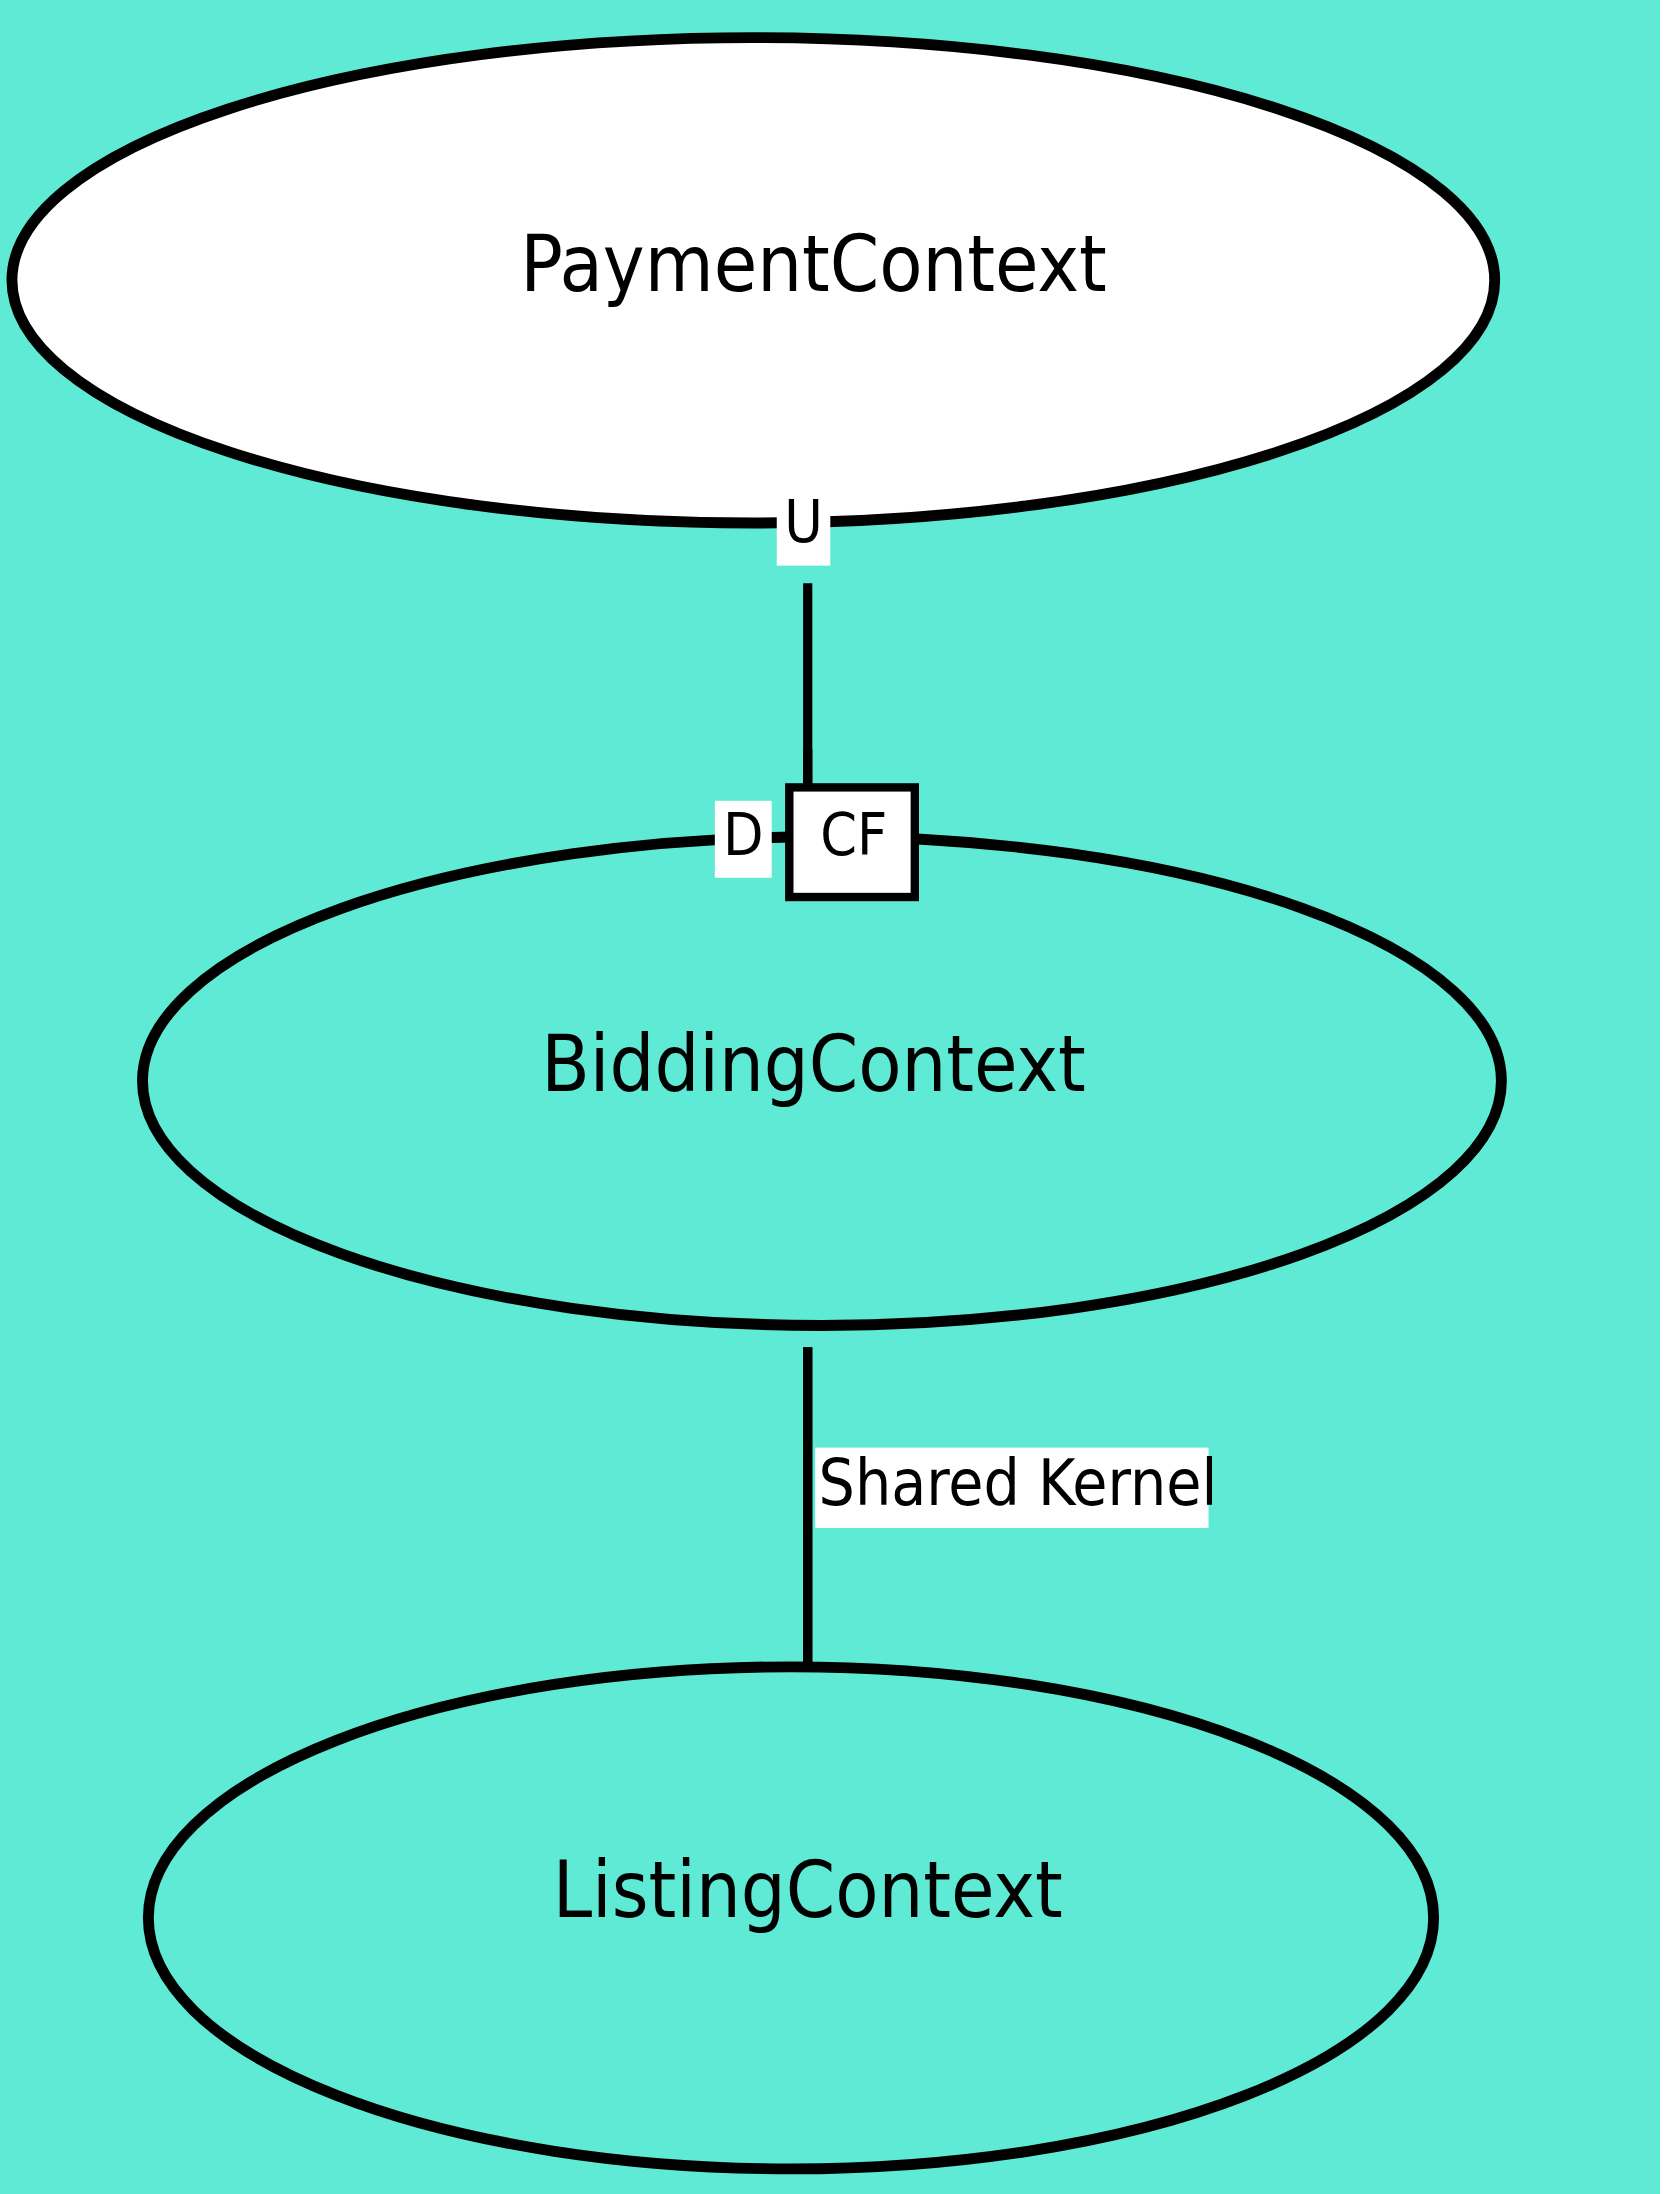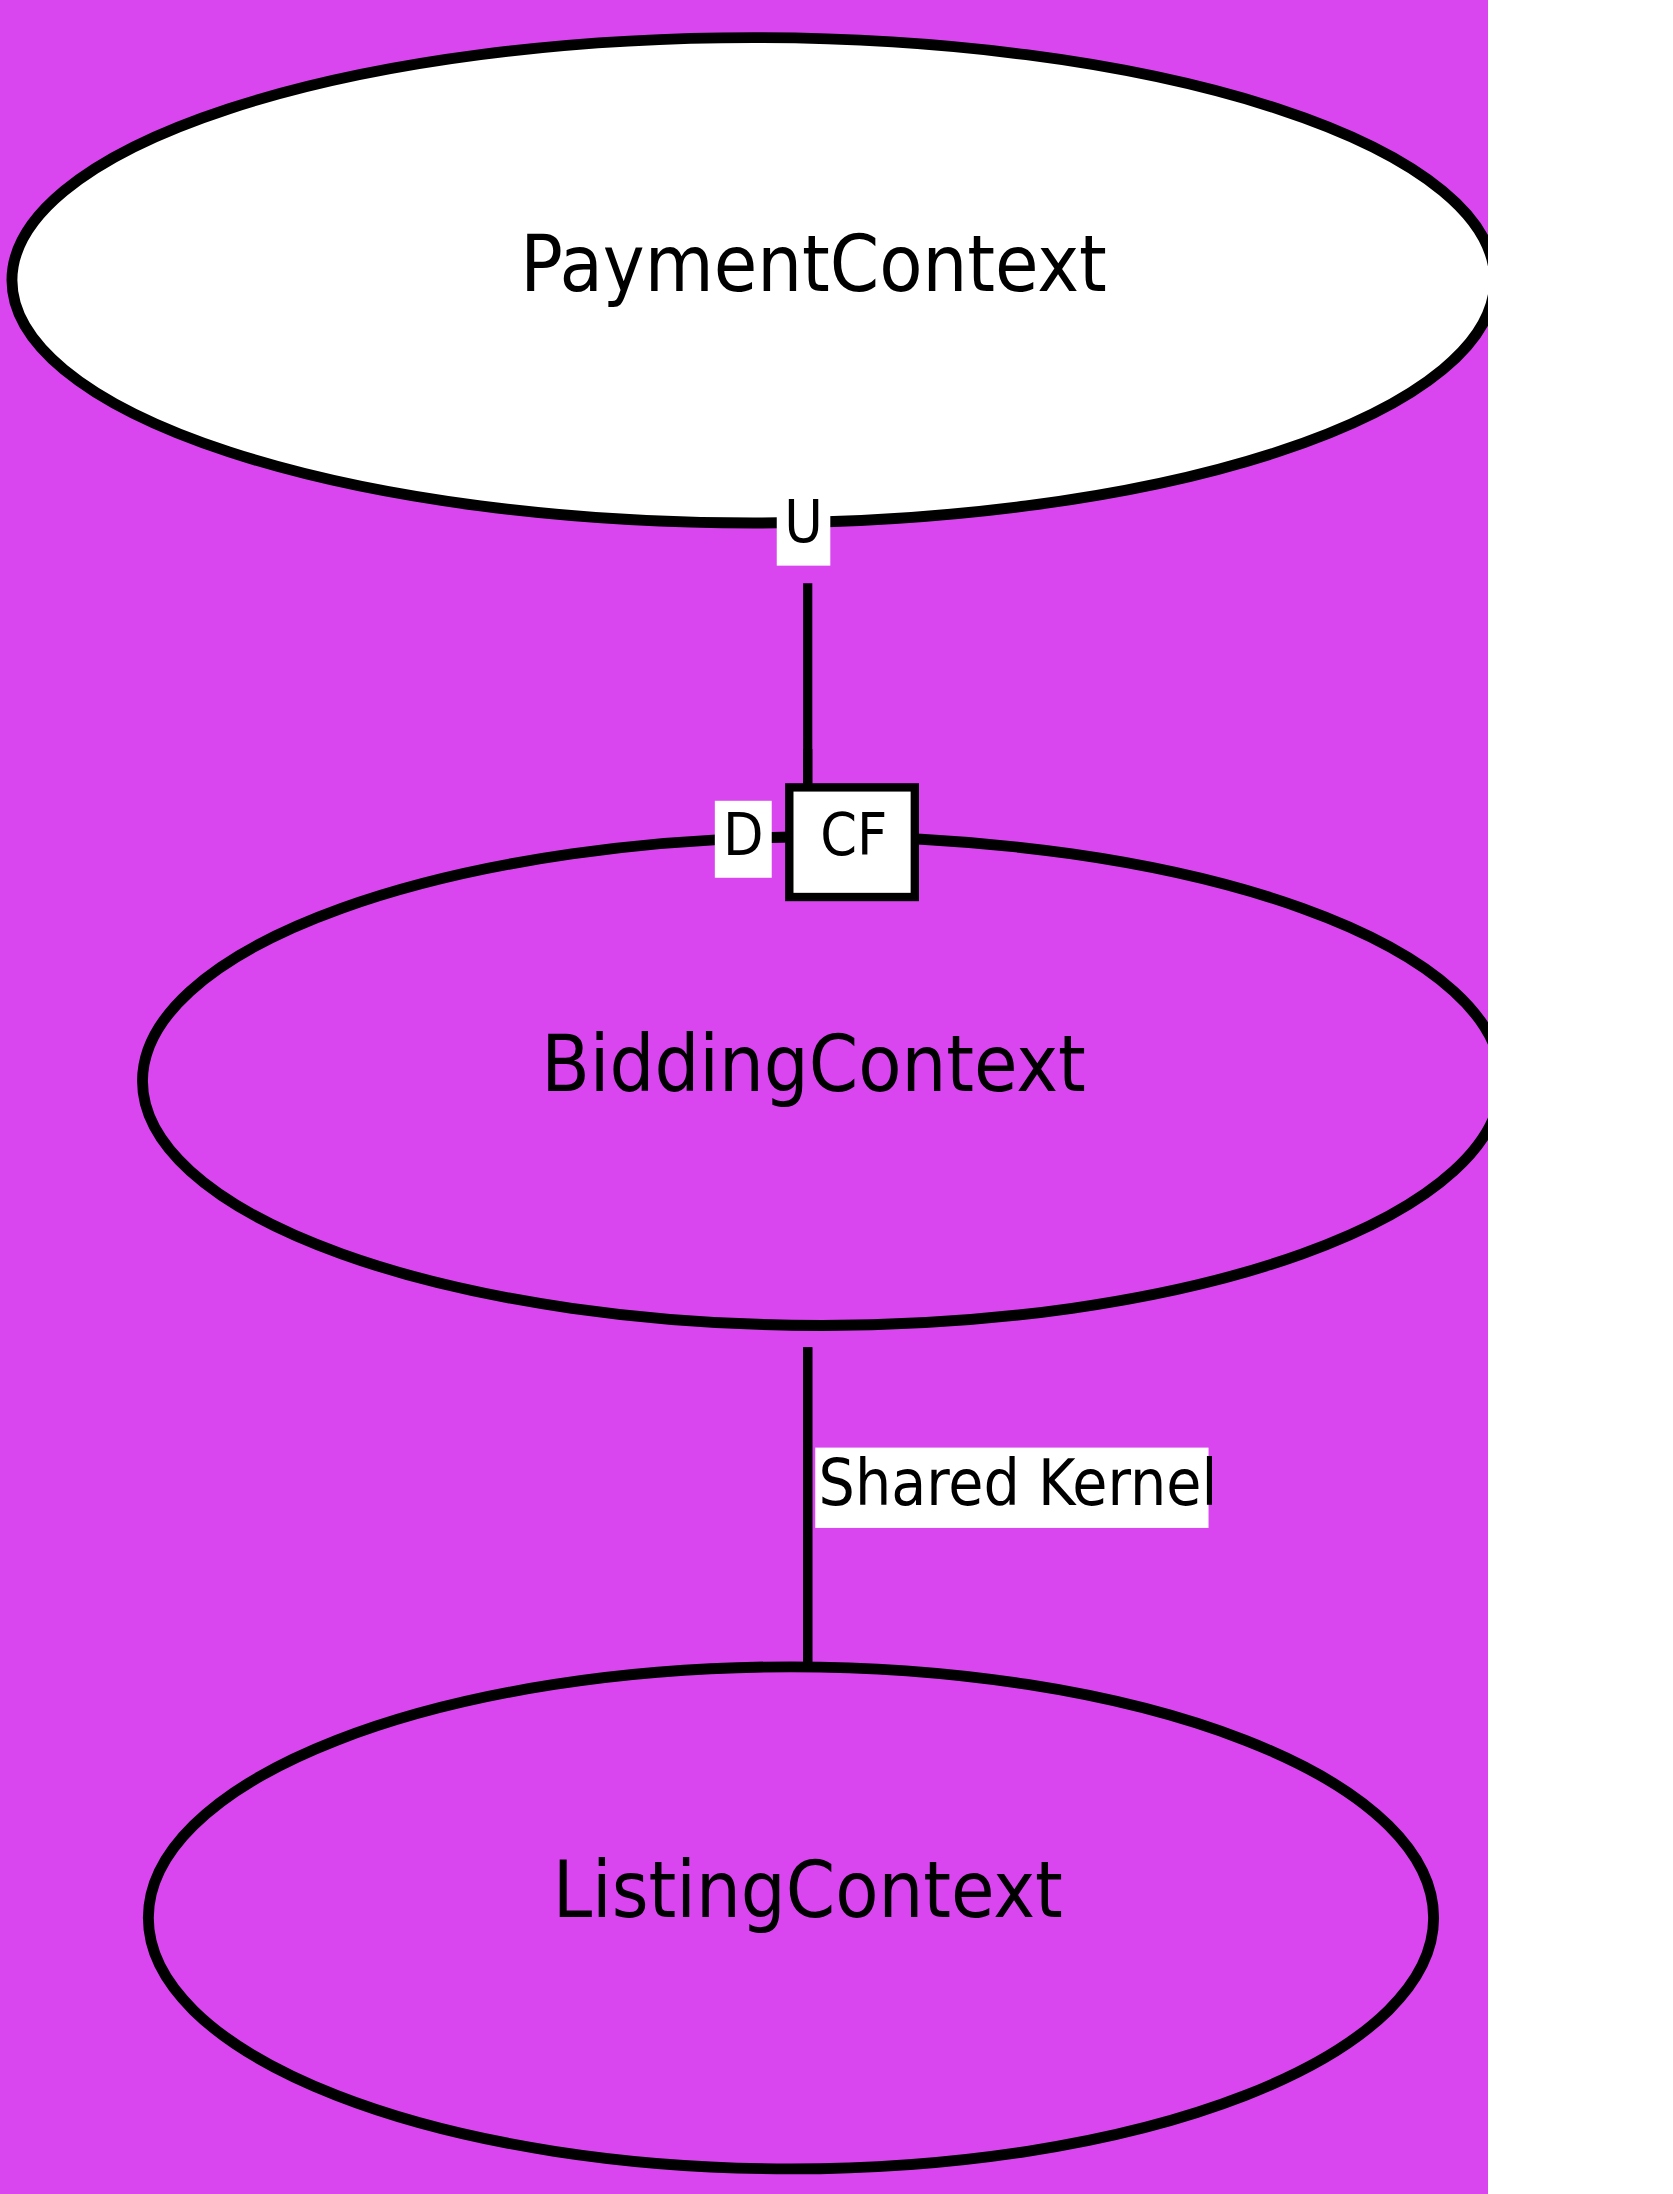--- a/index.html
+++ b/index.html
@@ -5,23 +5,23 @@
   html, body {
     margin: 0;
     padding: 0;
     background: #ffffff;
   }
   body {
     font-family: "DejaVu Sans", sans-serif;
   }
   #canvas {
     position: relative;
-    width: 1488px;
+    width: 1660px;
     height: 2194px;
-    background: #d946ef;
+    background: #5eead4;
     overflow: hidden;
   }
   svg.layer {
     position: absolute;
     top: 0;
     left: 0;
     width: 1674px;
     height: 2194px;
     display: block;
   }

